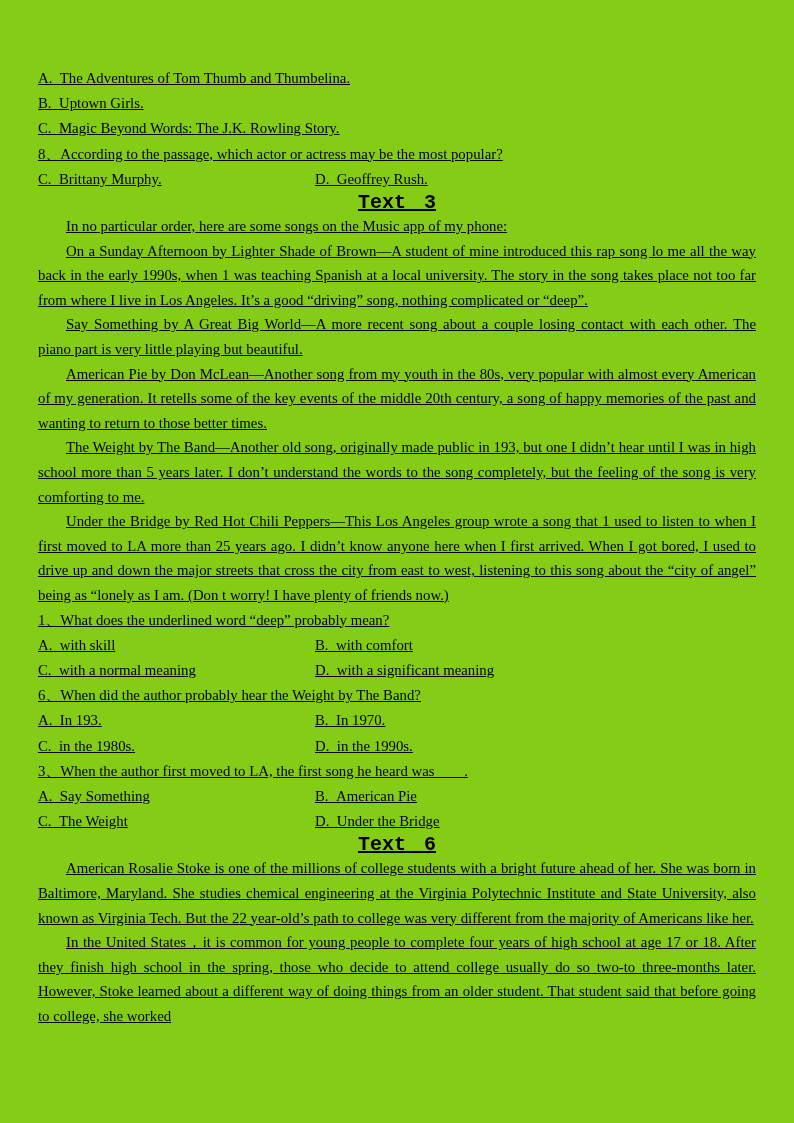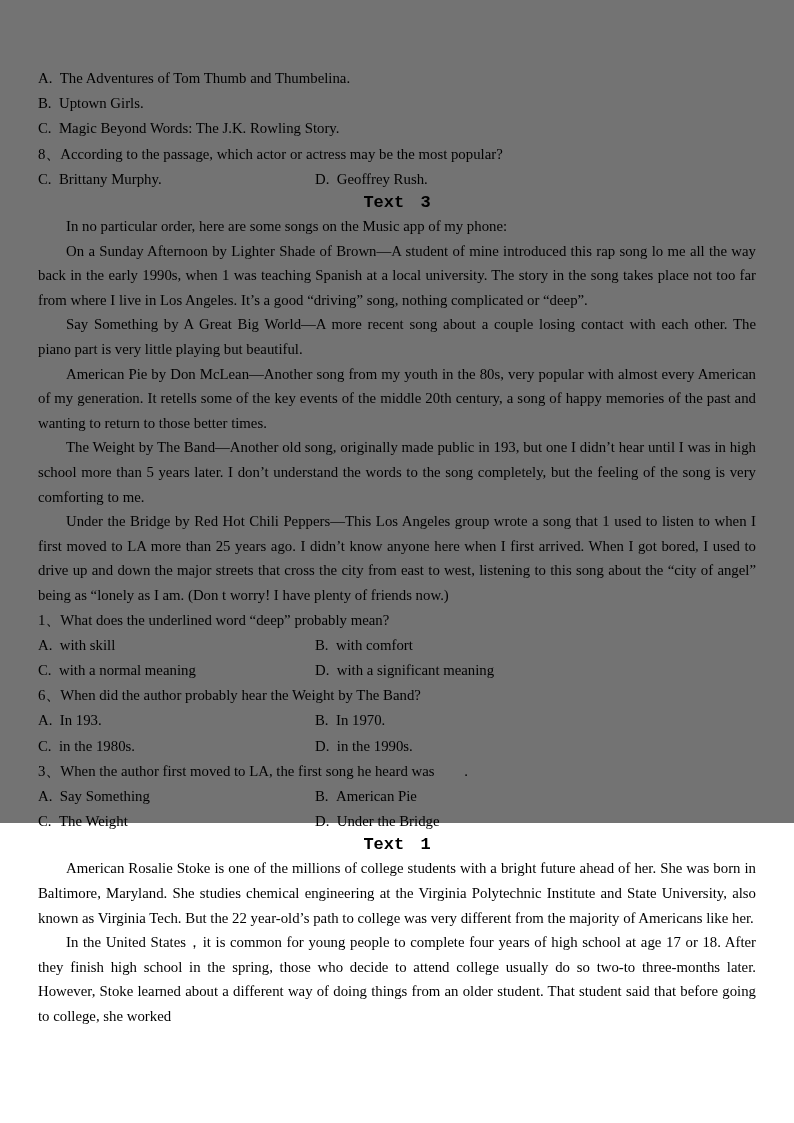--- a/index.html
+++ b/index.html
@@ -8,26 +8,27 @@
     background: #ffffff;
   }
   body {
     width: 794px;
     height: 1123px;
     overflow: hidden;
   }
   .page {
     box-sizing: border-box;
     width: 794px;
-    height: 823px;
+    height: 1123px;
     padding: 66px 38px 0 38px;
-    background: #737373;
+    background: #84cc16;
     color: #000000;
     font-family: "Liberation Serif", "DejaVu Serif", serif;
     font-size: 14.8px;
+    text-decoration: underline;
   }
   .line {
     line-height: 25.2px;
     text-align: left;
     white-space: pre-wrap;
   }
   .opt-grid {
     display: grid;
     grid-template-columns: 277px auto;
     line-height: 25.2px;
@@ -36,21 +37,21 @@
   .para {
     margin: 0;
     text-align: justify;
     text-indent: 28px;
     line-height: 24.6px;
   }
   .heading {
     text-align: center;
     font-family: "Liberation Mono", "DejaVu Sans Mono", monospace;
     font-weight: bold;
-    font-size: 17px;
+    font-size: 20px;
     line-height: 20px;
     word-spacing: 6px;
     padding: 1px 0;
   }
 </style>
 </head>
 <body>
 
 <div class="page">
 
@@ -95,17 +96,17 @@
   <div class="line">3、When the author first moved to LA, the first song he heard was&nbsp;&nbsp;&nbsp;&nbsp;&nbsp;&nbsp;&nbsp;&nbsp;.</div>
   <div class="opt-grid">
     <span>A.&nbsp;&nbsp;Say Something</span>
     <span>B.&nbsp;&nbsp;American Pie</span>
   </div>
   <div class="opt-grid">
     <span>C.&nbsp;&nbsp;The Weight</span>
     <span>D.&nbsp;&nbsp;Under the Bridge</span>
   </div>
 
-  <div class="heading">Text 1</div>
+  <div class="heading">Text 6</div>
   <p class="para">American Rosalie Stoke is one of the millions of college students with a bright future ahead of her. She was born in Baltimore, Maryland. She studies chemical engineering at the Virginia Polytechnic Institute and State University, also known as Virginia Tech. But the 22 year-old’s path to college was very different from the majority of Americans like her.</p>
   <p class="para">In the United States，it is common for young people to complete four years of high school at age 17 or 18. After they finish high school in the spring, those who decide to attend college usually do so two-to three-months later. However, Stoke learned about a different way of doing things from an older student. That student said that before going to college, she worked</p>
 
 </div>
 
 </body></html>

